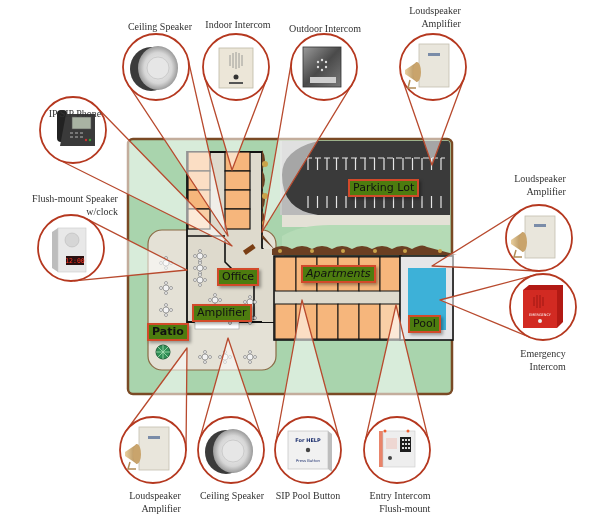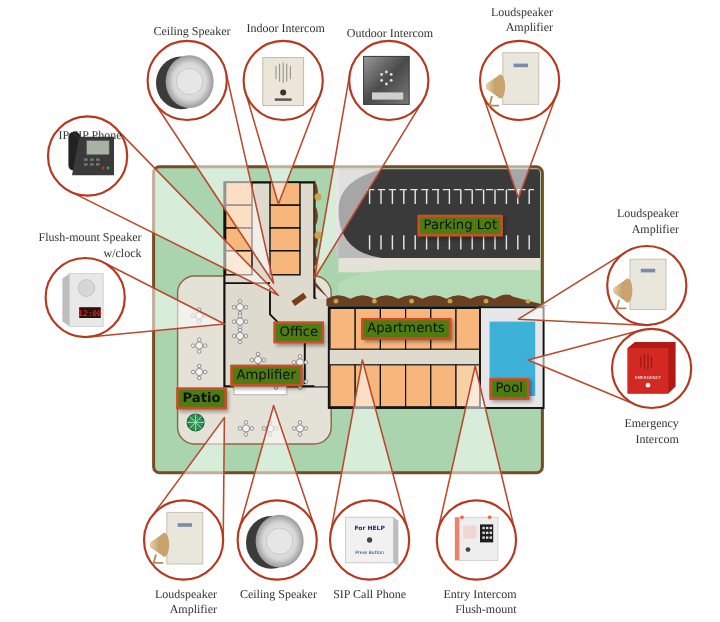--- a/index.html
+++ b/index.html
@@ -409,32 +409,32 @@
               <rect x="405" y="447" width="2" height="2"></rect>
               <rect x="408" y="447" width="2" height="2"></rect>
             </g>
         <circle cx="390" cy="458" r="2" fill="#444"></circle>
       </g>
     </g>
   </g>
 </svg>
 
 <div class="room-label" style="left:348px; top:179px;">Parking Lot</div>
-<div class="room-label" style="left:228px; top:268px;">Office</div>
-<div class="room-label" style="left:301px; top:265px;">Apartments</div>
+<div class="room-label" style="left:217px; top:268px;">Office</div>
+<div class="room-label" style="left:301px; top:265px;font-style:italic;">Apartments</div>
 <div class="room-label" style="left:192px; top:304px;">Amplifier</div>
 <div class="room-label" style="left:147px; top:323px;font-weight:bold;">Patio</div>
 <div class="room-label" style="left:408px; top:315px;">Pool</div>
 
 <div class="dev-label" style="left:160px; top:20px;">Ceiling Speaker</div>
 <div class="dev-label" style="left:238px; top:18px;">Indoor Intercom</div>
 <div class="dev-label" style="left:325px; top:22px;">Outdoor Intercom</div>
 <div class="dev-label" style="left:435px; top:4px;"><span>Loudspeaker</span><br><span>Amplifier</span></div>
 <div class="dev-label" style="left:75px; top:79px;margin-top:28px;">IP SIP Phone</div>
 <div class="dev-label" style="left:75px; top:192px;"><span>Flush-mount Speaker</span><br><span>w/clock</span></div>
 <div class="dev-label" style="left:540px; top:172px;"><span>Loudspeaker</span><br><span>Amplifier</span></div>
 <div class="dev-label" style="left:543px; top:347px;"><span>Emergency</span><br><span>Intercom</span></div>
 <div class="dev-label" style="left:155px; top:489px;"><span>Loudspeaker</span><br><span>Amplifier</span></div>
 <div class="dev-label" style="left:232px; top:489px;">Ceiling Speaker</div>
-<div class="dev-label" style="left:308px; top:489px;">SIP Call Phone</div>
+<div class="dev-label" style="left:308px; top:489px;">SIP Pool Button</div>
 <div class="dev-label" style="left:400px; top:489px;"><span>Entry Intercom</span><br><span>Flush-mount</span></div>
 
 </div>
 
 </body></html>

